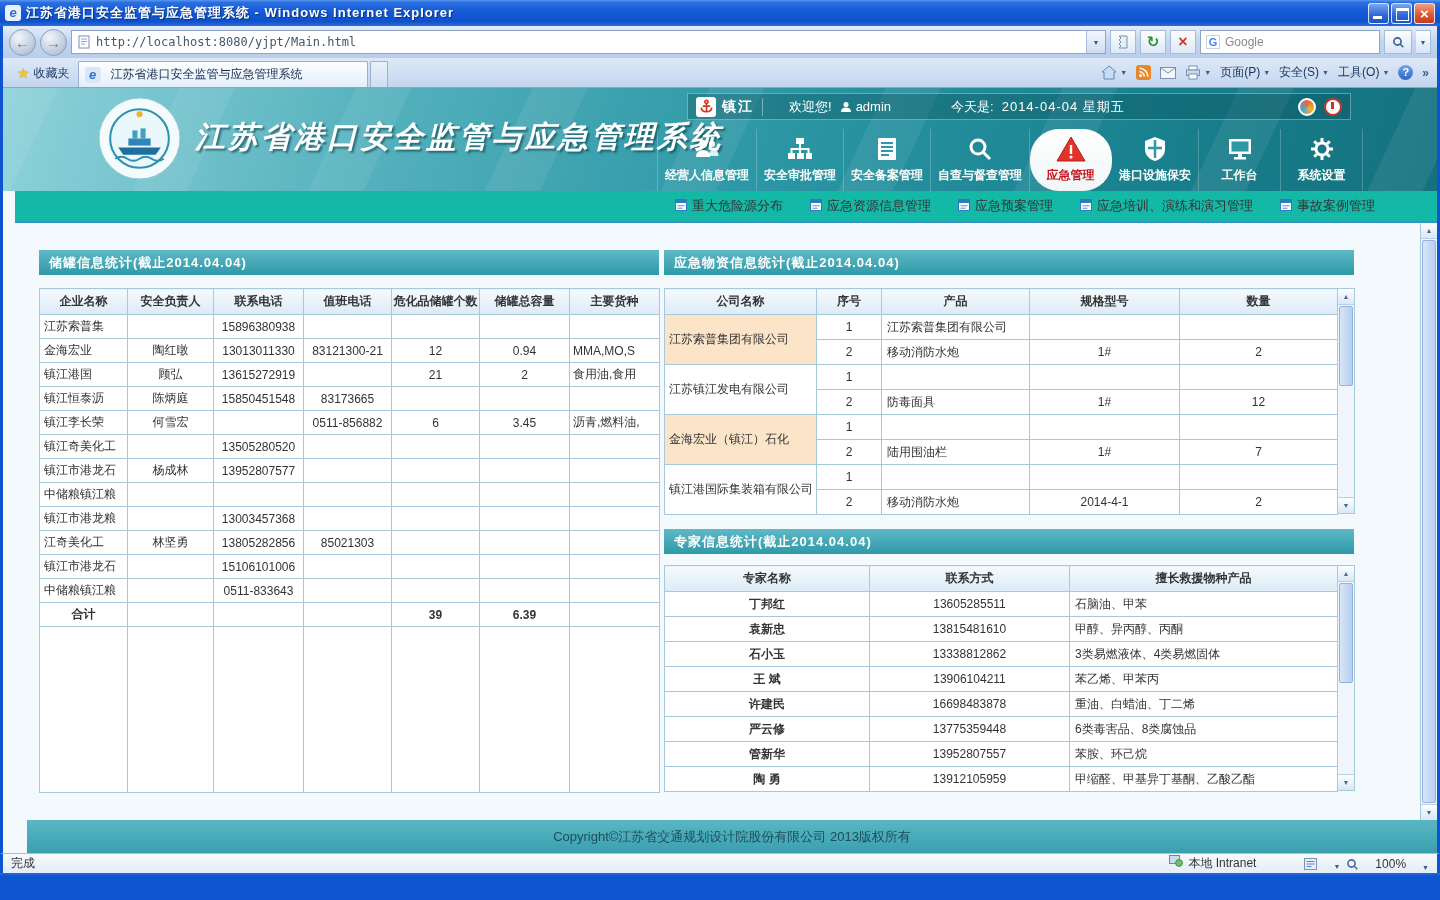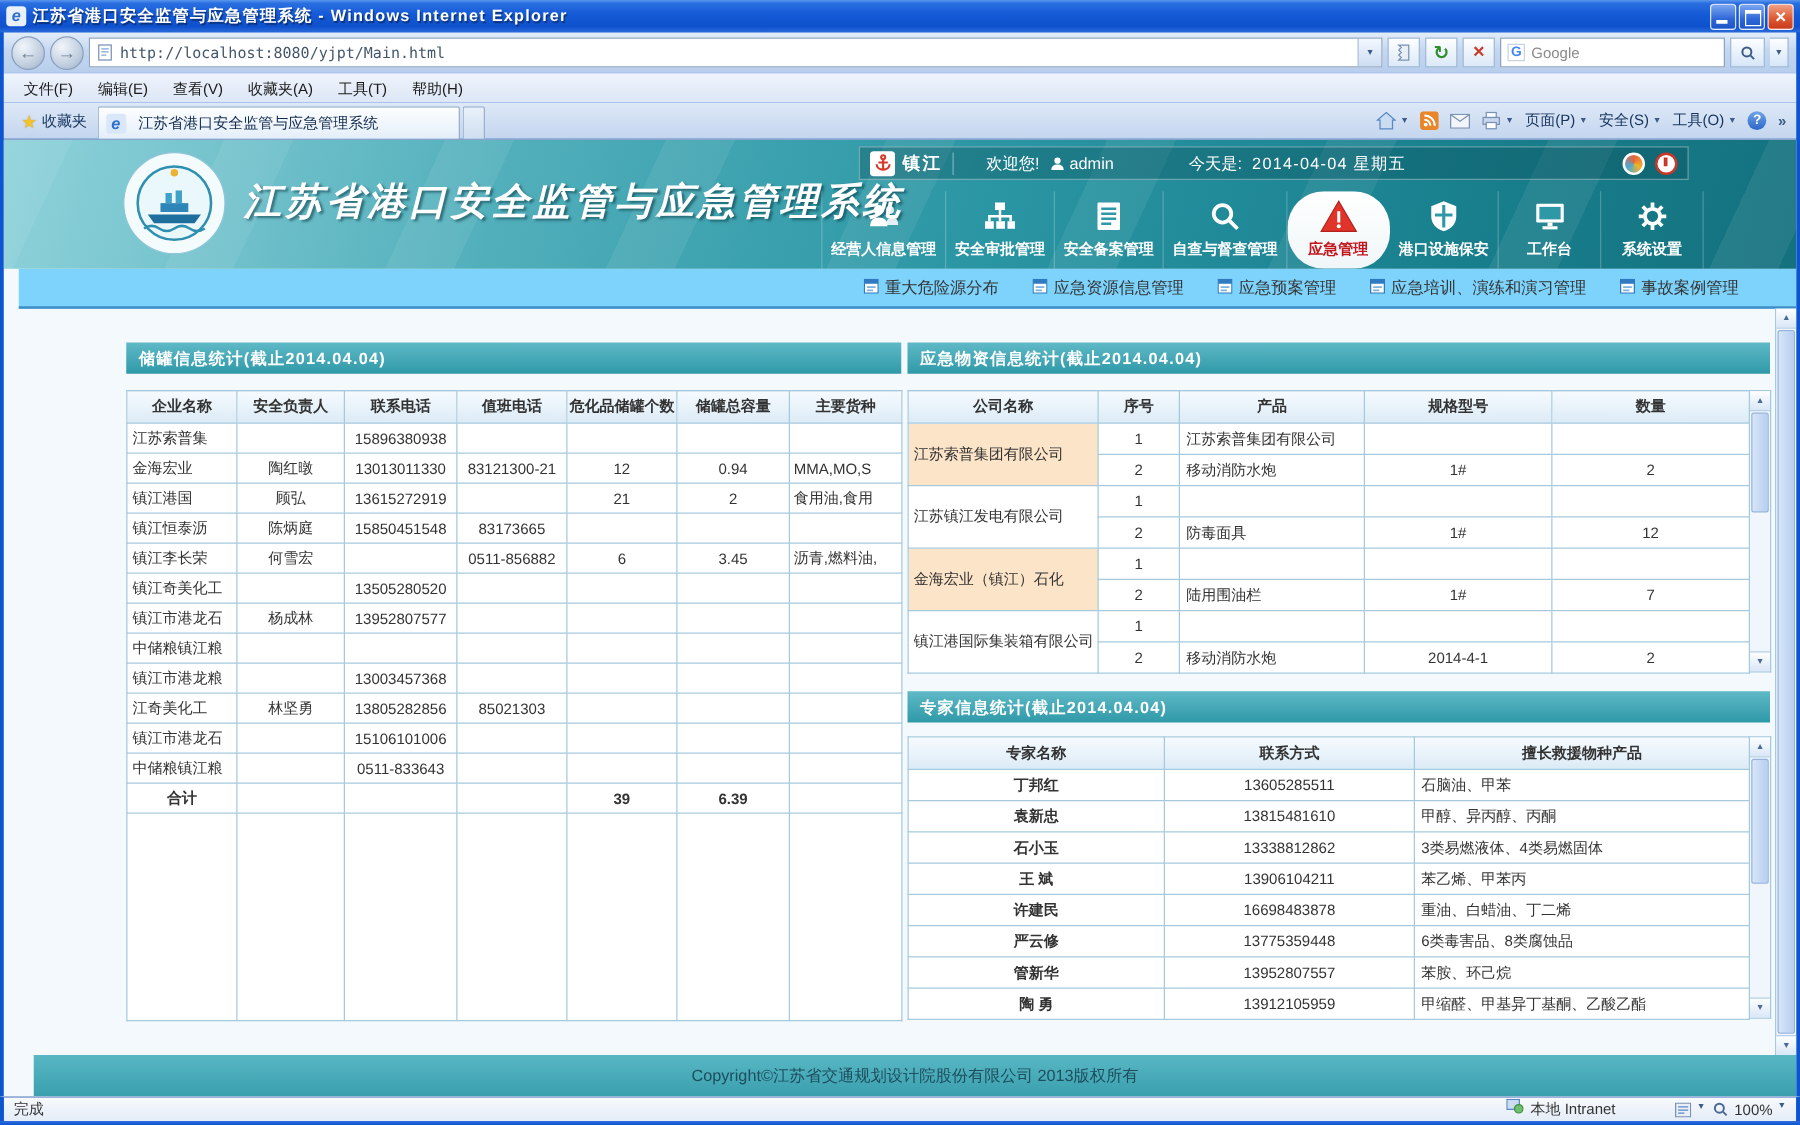--- a/index.html
+++ b/index.html
@@ -72,24 +72,24 @@
   .ub-ico1{width:18px;height:18px;border-radius:50%;border:2px solid #fff;background:conic-gradient(#E8633A,#F0B429,#4AA8D8,#E8633A);}
   .ub-ico2{width:18px;height:18px;border-radius:50%;background:#fff;border:2px solid #C9372A;position:relative;}
   .ub-ico2::after{content:"";position:absolute;left:5px;top:2px;width:3px;height:7px;background:#C9372A;}
 
   .mainnav{position:absolute;right:74px;bottom:0;height:62px;display:flex;}
   .nav-item{min-width:82px;padding:0 7px;display:flex;flex-direction:column;align-items:center;justify-content:flex-end;gap:5px;padding-bottom:7px;color:#fff;font-size:12px;font-weight:bold;border-right:1px solid rgba(255,255,255,.22);white-space:nowrap;}
   .nav-item:first-child{border-left:1px solid rgba(255,255,255,.22);}
   .nav-item.active{background:linear-gradient(180deg,#FFFFFF,#F0F6F8);color:#C4161C;border-radius:29px;}
   .nav-icon{height:27px;display:flex;align-items:flex-end;}
 
-  .subnav{height:32px;background:#7dd3fc;border-bottom:2px solid #3E8FC8;display:flex;align-items:center;justify-content:flex-end;gap:27px;padding-right:46px;margin-left:12px;}
+  .subnav{height:32px;background:#14b8a6;border-bottom:2px solid #3E8FC8;display:flex;align-items:center;justify-content:flex-end;gap:27px;padding-right:62px;margin-left:12px;}
   .subnav-item{display:flex;align-items:center;gap:5px;color:#333;font-size:13px;white-space:nowrap;}
 
-  .content{height:597px;padding:27px 16px 0 98px;display:flex;gap:5px;}
+  .content{height:597px;padding:27px 16px 0 36px;display:flex;gap:5px;}
   .ptitle{height:25px;background:linear-gradient(180deg,#5FB9C6,#2F99A8);color:#fff;font-weight:bold;font-size:13px;line-height:25px;padding-left:10px;letter-spacing:1px;}
   .lpanel{width:620px;flex:none;}
   .rcol{width:690px;flex:none;}
   .gap13{height:13px;}
   .gap14{height:14px;}
 
   table{border-collapse:collapse;table-layout:fixed;background:#fff;font-size:12px;color:#333;}
   th,td{border:1px solid #A6C9DE;overflow:hidden;white-space:nowrap;}
   th{height:26px;background:linear-gradient(180deg,#F5FAFE,#DCEBF6);font-weight:bold;text-align:center;}
   td{height:24px;text-align:center;}
@@ -115,21 +115,21 @@
   .sb-thumb{background:linear-gradient(90deg,#D7E5F8,#B7CFF0);border:1px solid #93B2DC;border-radius:2px;margin:1px;flex:none;}
   .main-sb{position:absolute;top:135px;right:0;width:17px;height:597px;background:#F0F6FC;border-left:1px solid #A6C9DE;display:flex;flex-direction:column;}
   .main-sb .sb-thumb{flex:1;}
 
   .pfooter{height:33px;background:linear-gradient(180deg,#59B7C3,#3A9FAE);color:#1C4E5E;text-align:center;line-height:33px;font-size:13px;margin-left:24px;}
 
   
   .statusbar{height:20px;background:linear-gradient(180deg,#F8FAFD,#E3ECF7);border-top:1px solid #B0BDD0;border-left:3px solid #0D54D0;border-right:3px solid #0D54D0;display:flex;align-items:center;padding:0 8px;color:#333;gap:6px;flex:none;}
   .sb-left{flex:1;}
   .zone{display:flex;align-items:flex-start;gap:5px;margin-right:42px;}
-  .zoomarea{display:flex;align-items:flex-start;gap:4px;}
+  .zoomarea{display:flex;align-items:flex-end;gap:16px;}
   .bottom-edge{height:3px;background:linear-gradient(180deg,#2B6CDB,#0D54D0);flex:none;}
 </style>
 </head>
 <body>
 
 <div class="window">
 
   <div class="titlebar">
     <span class="ie-ico">e</span>
     <span class="win-title">江苏省港口安全监管与应急管理系统 - Windows Internet Explorer</span>
@@ -168,28 +168,20 @@
       </div>
       <div class="sbtn">
         <svg width="13" height="13" viewBox="0 0 13 13" fill="none" stroke="#3C5B86" stroke-width="1.6">
             <circle cx="5.5" cy="5.5" r="3.6"></circle>
             <path d="M8.3 8.3l3 3"></path>
           </svg>
       </div>
       <div class="sdrop">▼</div>
     </div>
 
-    <div class="menurow">
-        <span class="menu-item">文件(F)</span>
-        <span class="menu-item">编辑(E)</span>
-        <span class="menu-item">查看(V)</span>
-        <span class="menu-item">收藏夹(A)</span>
-        <span class="menu-item">工具(T)</span>
-        <span class="menu-item">帮助(H)</span>
-      </div>
 
     <div class="tabrow">
       <div class="favbtn">
         <span class="star">★</span>
         <span>收藏夹</span>
       </div>
       <div class="tab">
         <span class="ie-ico" style="background:#D8E8F8;">e</span>
         <span class="tab-title">江苏省港口安全监管与应急管理系统</span>
       </div>

